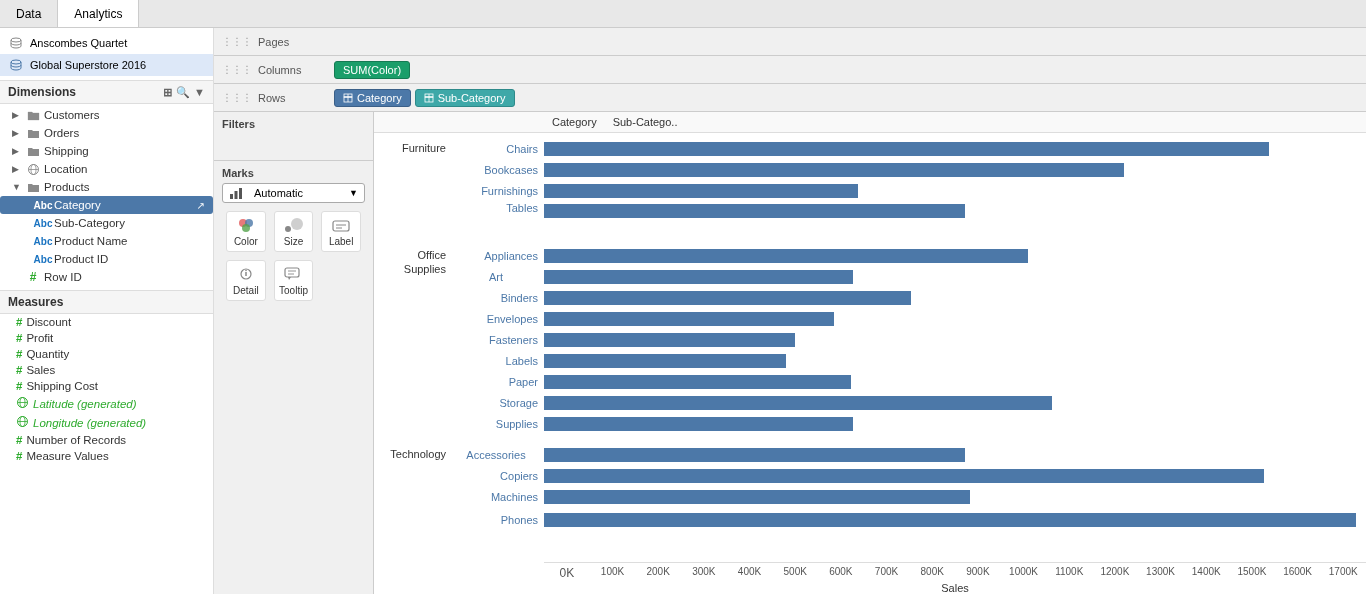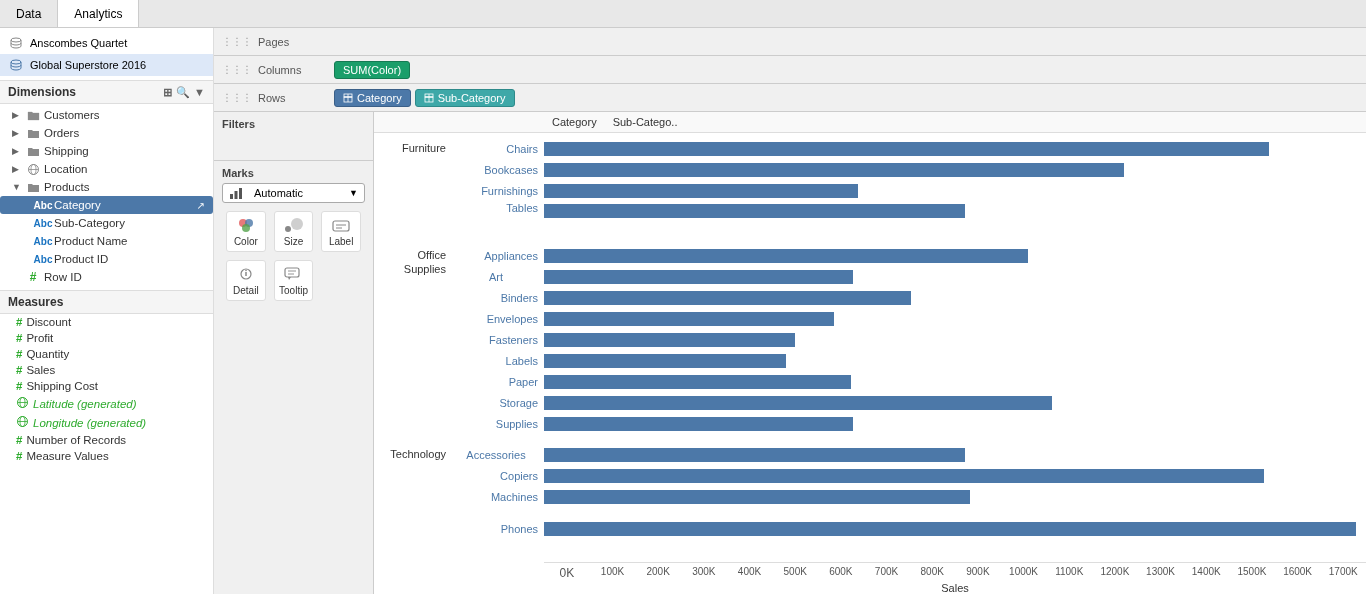--- a/index.html
+++ b/index.html
@@ -489,21 +489,21 @@
                         <div style="flex: 1 1 0%; display: flex; align-items: center; height: 18px;">
                           <div style="height: 14px; background: rgb(76, 120, 168); width: 51.1765%; min-width: 1px;"></div>
                         </div>
                       </div>
                       <div style="display: flex; align-items: center; height: 20px; margin-bottom: 1px;">
                         <div style="width: 90px; min-width: 90px; text-align: right; padding-right: 6px; font-size: 11px; color: rgb(76, 120, 168); white-space: nowrap;">Copiers</div>
                         <div style="flex: 1 1 0%; display: flex; align-items: center; height: 18px;">
                           <div style="height: 14px; background: rgb(76, 120, 168); width: 87.6471%; min-width: 1px;"></div>
                         </div>
                       </div>
-                      <div style="display: flex; align-items: center; height: 20px; margin-bottom: 12px;">
+                      <div style="display: flex; align-items: center; height: 20px; margin-bottom: 3px;">
                         <div style="width: 90px; min-width: 90px; text-align: right; padding-right: 6px; font-size: 11px; color: rgb(76, 120, 168); white-space: nowrap;">Machines</div>
                         <div style="flex: 1 1 0%; display: flex; align-items: center; height: 18px;">
                           <div style="height: 14px; background: rgb(76, 120, 168); width: 51.7647%; min-width: 1px;"></div>
                         </div>
                       </div>
                       <div style="display: flex; align-items: center; height: 20px; margin-bottom: 1px;">
                         <div style="width: 90px; min-width: 90px; text-align: right; padding-right: 6px; font-size: 11px; color: rgb(76, 120, 168); white-space: nowrap;">Phones</div>
                         <div style="flex: 1 1 0%; display: flex; align-items: center; height: 18px;">
                           <div style="height: 14px; background: rgb(76, 120, 168); width: 98.8235%; min-width: 1px;"></div>
                         </div>

